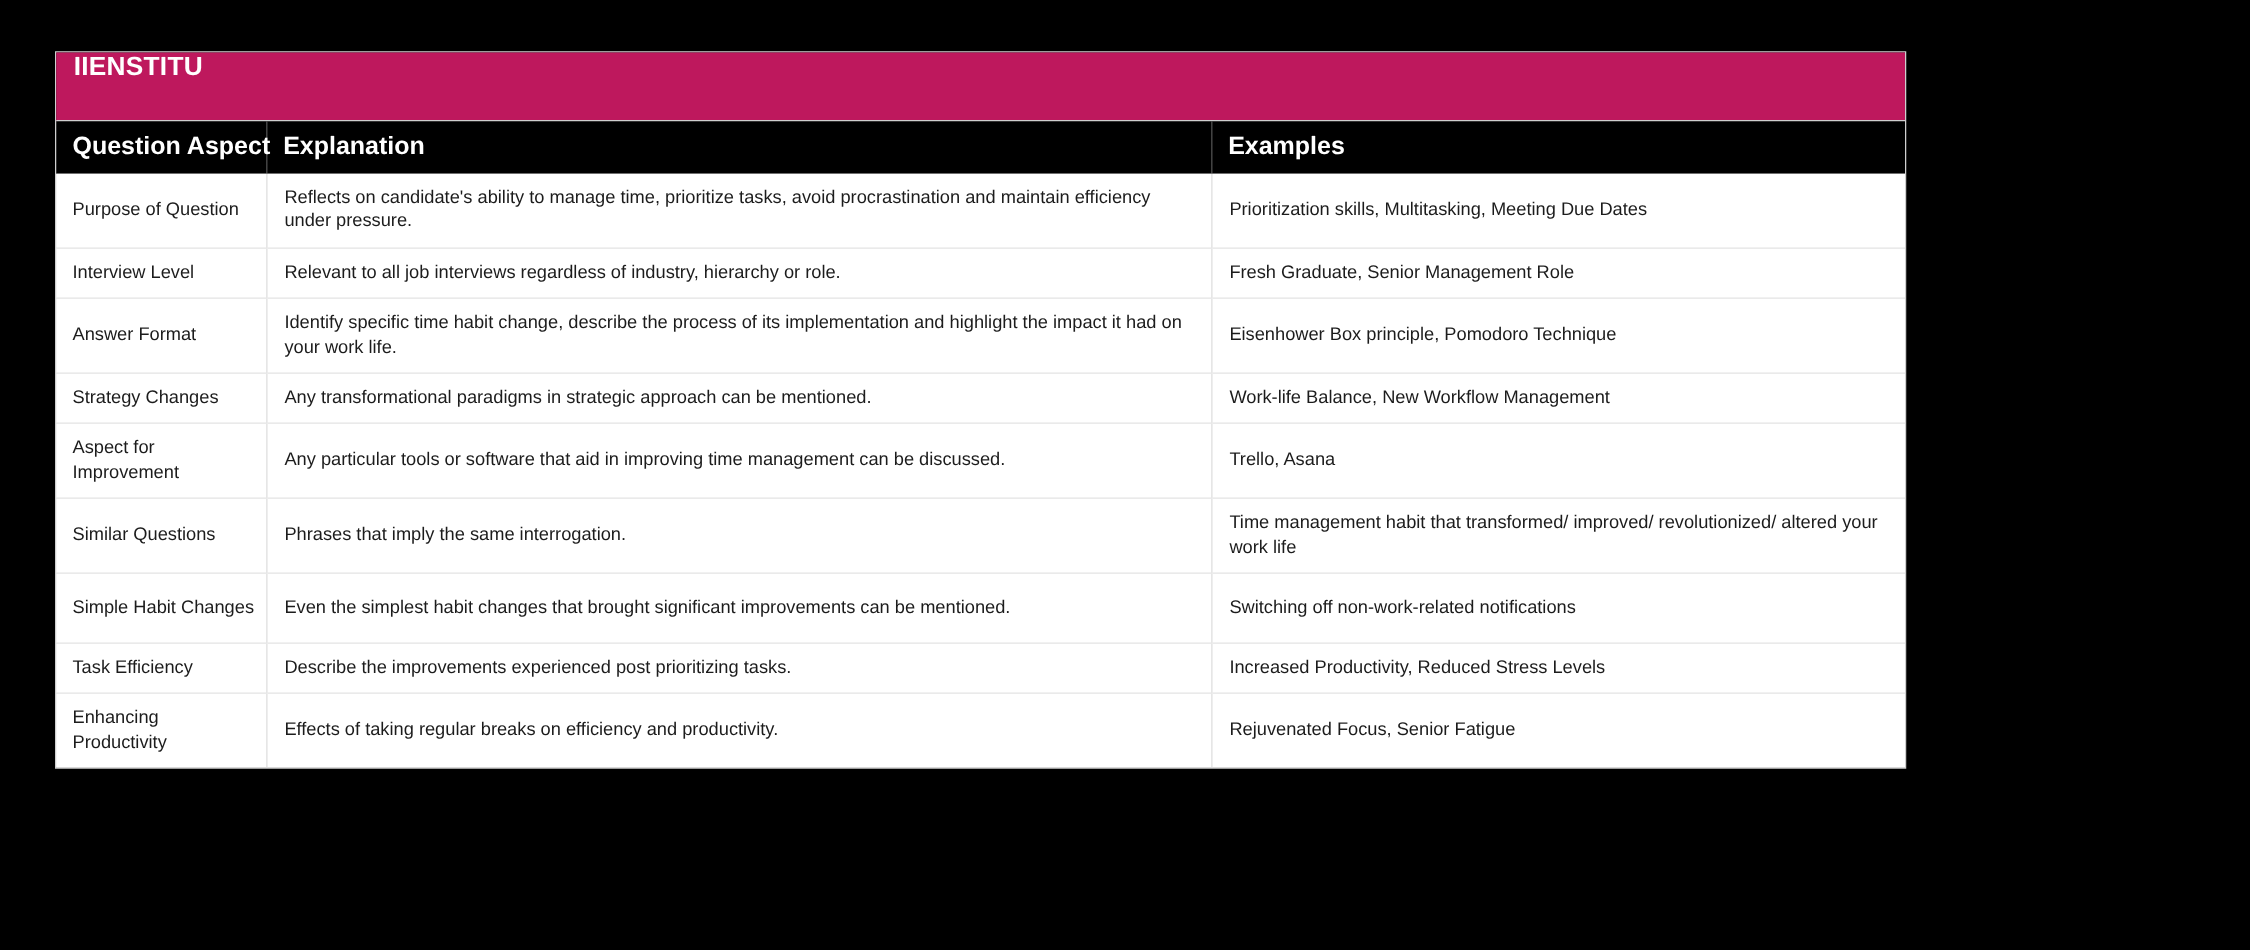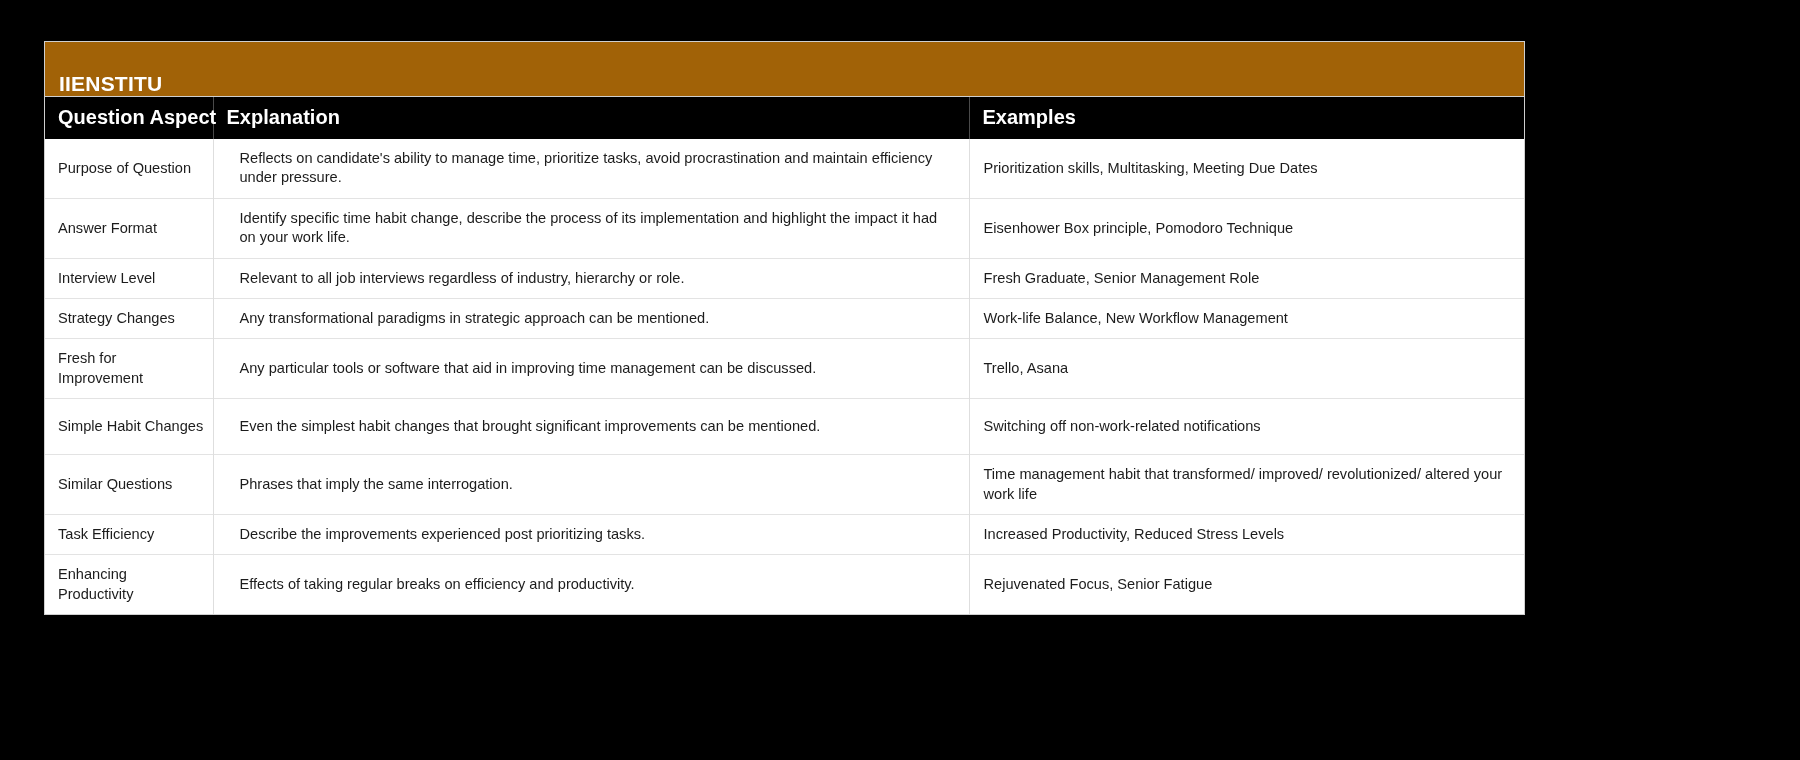--- a/index.html
+++ b/index.html
@@ -26,23 +26,23 @@
     left: 44px;
     top: 41px;
     width: 1481px;
     border: 1px solid #cfcfcf;
     box-sizing: border-box;
     background: #000000;
   }
 
   .brand-bar {
     height: 55px;
-    background: #a16207;
+    background: #be185d;
     display: flex;
-    align-items: flex-end;
+    align-items: flex-start;
     padding-left: 14px;
     box-sizing: border-box;
     border-bottom: 1px solid #cfcfcf;
   }
   .brand-title {
     color: #ffffff;
     font-size: 21px;
     font-weight: bold;
     letter-spacing: 0.2px;
   }
@@ -84,21 +84,21 @@
   }
   tbody td:last-child { border-right: none; }
 
   tbody tr:first-child td { border-top: none; }
 
   td.cell-aspect {
     padding-left: 13px;
     padding-right: 8px;
   }
   td.cell-expl {
-    padding-left: 26px;
+    padding-left: 14px;
     padding-right: 16px;
   }
   td.cell-examples {
     padding-left: 14px;
     padding-right: 2px;
   }
 
   .row-tall td { height: 56px; }
 </style>
 </head>
@@ -127,53 +127,53 @@
       </thead>
       <tbody>
 
         <tr>
           <td class="cell-aspect">Purpose of Question</td>
           <td class="cell-expl">Reflects on candidate's ability to manage time, prioritize tasks, avoid procrastination and maintain efficiency under pressure.</td>
           <td class="cell-examples">Prioritization skills, Multitasking, Meeting Due Dates</td>
         </tr>
 
         <tr>
+          <td class="cell-aspect">Interview Level</td>
+          <td class="cell-expl">Relevant to all job interviews regardless of industry, hierarchy or role.</td>
+          <td class="cell-examples">Fresh Graduate, Senior Management Role</td>
+        </tr>
+
+        <tr>
           <td class="cell-aspect">Answer Format</td>
           <td class="cell-expl">Identify specific time habit change, describe the process of its implementation and highlight the impact it had on your work life.</td>
           <td class="cell-examples">Eisenhower Box principle, Pomodoro Technique</td>
-        </tr>
-
-        <tr>
-          <td class="cell-aspect">Interview Level</td>
-          <td class="cell-expl">Relevant to all job interviews regardless of industry, hierarchy or role.</td>
-          <td class="cell-examples">Fresh Graduate, Senior Management Role</td>
         </tr>
 
         <tr>
           <td class="cell-aspect">Strategy Changes</td>
           <td class="cell-expl">Any transformational paradigms in strategic approach can be mentioned.</td>
           <td class="cell-examples">Work-life Balance, New Workflow Management</td>
         </tr>
 
         <tr class="row-tall">
-          <td class="cell-aspect">Fresh for Improvement</td>
+          <td class="cell-aspect">Aspect for Improvement</td>
           <td class="cell-expl">Any particular tools or software that aid in improving time management can be discussed.</td>
           <td class="cell-examples">Trello, Asana</td>
+        </tr>
+
+        <tr class="row-tall">
+          <td class="cell-aspect">Similar Questions</td>
+          <td class="cell-expl">Phrases that imply the same interrogation.</td>
+          <td class="cell-examples">Time management habit that transformed/ improved/ revolutionized/ altered your work life</td>
         </tr>
 
         <tr class="row-tall">
           <td class="cell-aspect">Simple Habit Changes</td>
           <td class="cell-expl">Even the simplest habit changes that brought significant improvements can be mentioned.</td>
           <td class="cell-examples">Switching off non-work-related notifications</td>
-        </tr>
-
-        <tr class="row-tall">
-          <td class="cell-aspect">Similar Questions</td>
-          <td class="cell-expl">Phrases that imply the same interrogation.</td>
-          <td class="cell-examples">Time management habit that transformed/ improved/ revolutionized/ altered your work life</td>
         </tr>
 
 
         <tr>
           <td class="cell-aspect">Task Efficiency</td>
           <td class="cell-expl">Describe the improvements experienced post prioritizing tasks.</td>
           <td class="cell-examples">Increased Productivity, Reduced Stress Levels</td>
         </tr>
 
         <tr class="row-tall">

